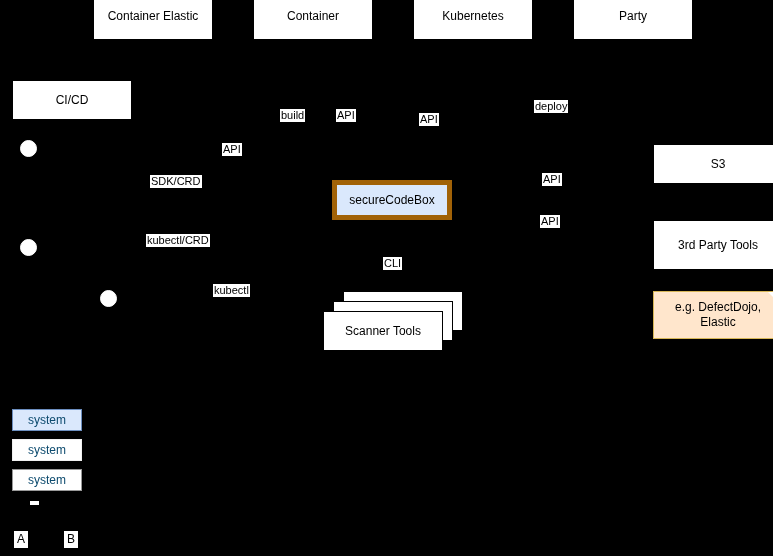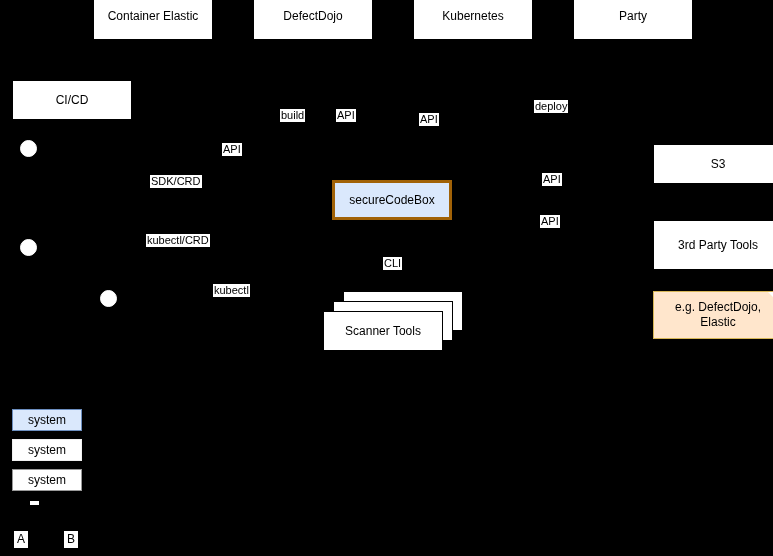--- a/index.html
+++ b/index.html
@@ -27,21 +27,21 @@
     color: #000000;
     font-size: 12px;
     line-height: 1.25;
   }
   .node-plain {
     background: #ffffff;
     border: 1px solid #000000;
   }
   .node-scb {
     background: #dae8fc;
-    border: 3px solid #a16207;
+    border: 5px solid #a16207;
   }
   .stack-layer {
     position: absolute;
     box-sizing: border-box;
     background: #ffffff;
     border: 1px solid #000000;
   }
   .edge-label {
     position: absolute;
     background: #ffffff;
@@ -81,21 +81,21 @@
     border-left: 14px solid transparent;
     border-top: 14px solid #ffffff;
   }
   .legend-box {
     position: absolute;
     box-sizing: border-box;
     display: flex;
     align-items: center;
     justify-content: center;
     font-size: 12px;
-    color: #000000;
+    color: #0c4a6e;
   }
   .legend-blue {
     background: #dae8fc;
     border: 1px solid #6c8ebf;
   }
   .legend-white-thin {
     background: #ffffff;
     border: 1px solid #f0f0f0;
   }
   .legend-white-gray {
@@ -121,21 +121,21 @@
 </head>
 <body>
 
 <div id="canvas">
 
   <div class="node node-plain" style="left:93px; top:-8px; width:120px; height:48px;">
     <span>Container Elastic</span>
   </div>
 
   <div class="node node-plain" style="left:253px; top:-8px; width:120px; height:48px;">
-    <span>DefectDojo</span>
+    <span>Container</span>
   </div>
 
   <div class="node node-plain" style="left:413px; top:-8px; width:120px; height:48px;">
     <span>Kubernetes</span>
   </div>
 
   <div class="node node-plain" style="left:573px; top:-8px; width:120px; height:48px;">
     <span>Party</span>
   </div>
 

